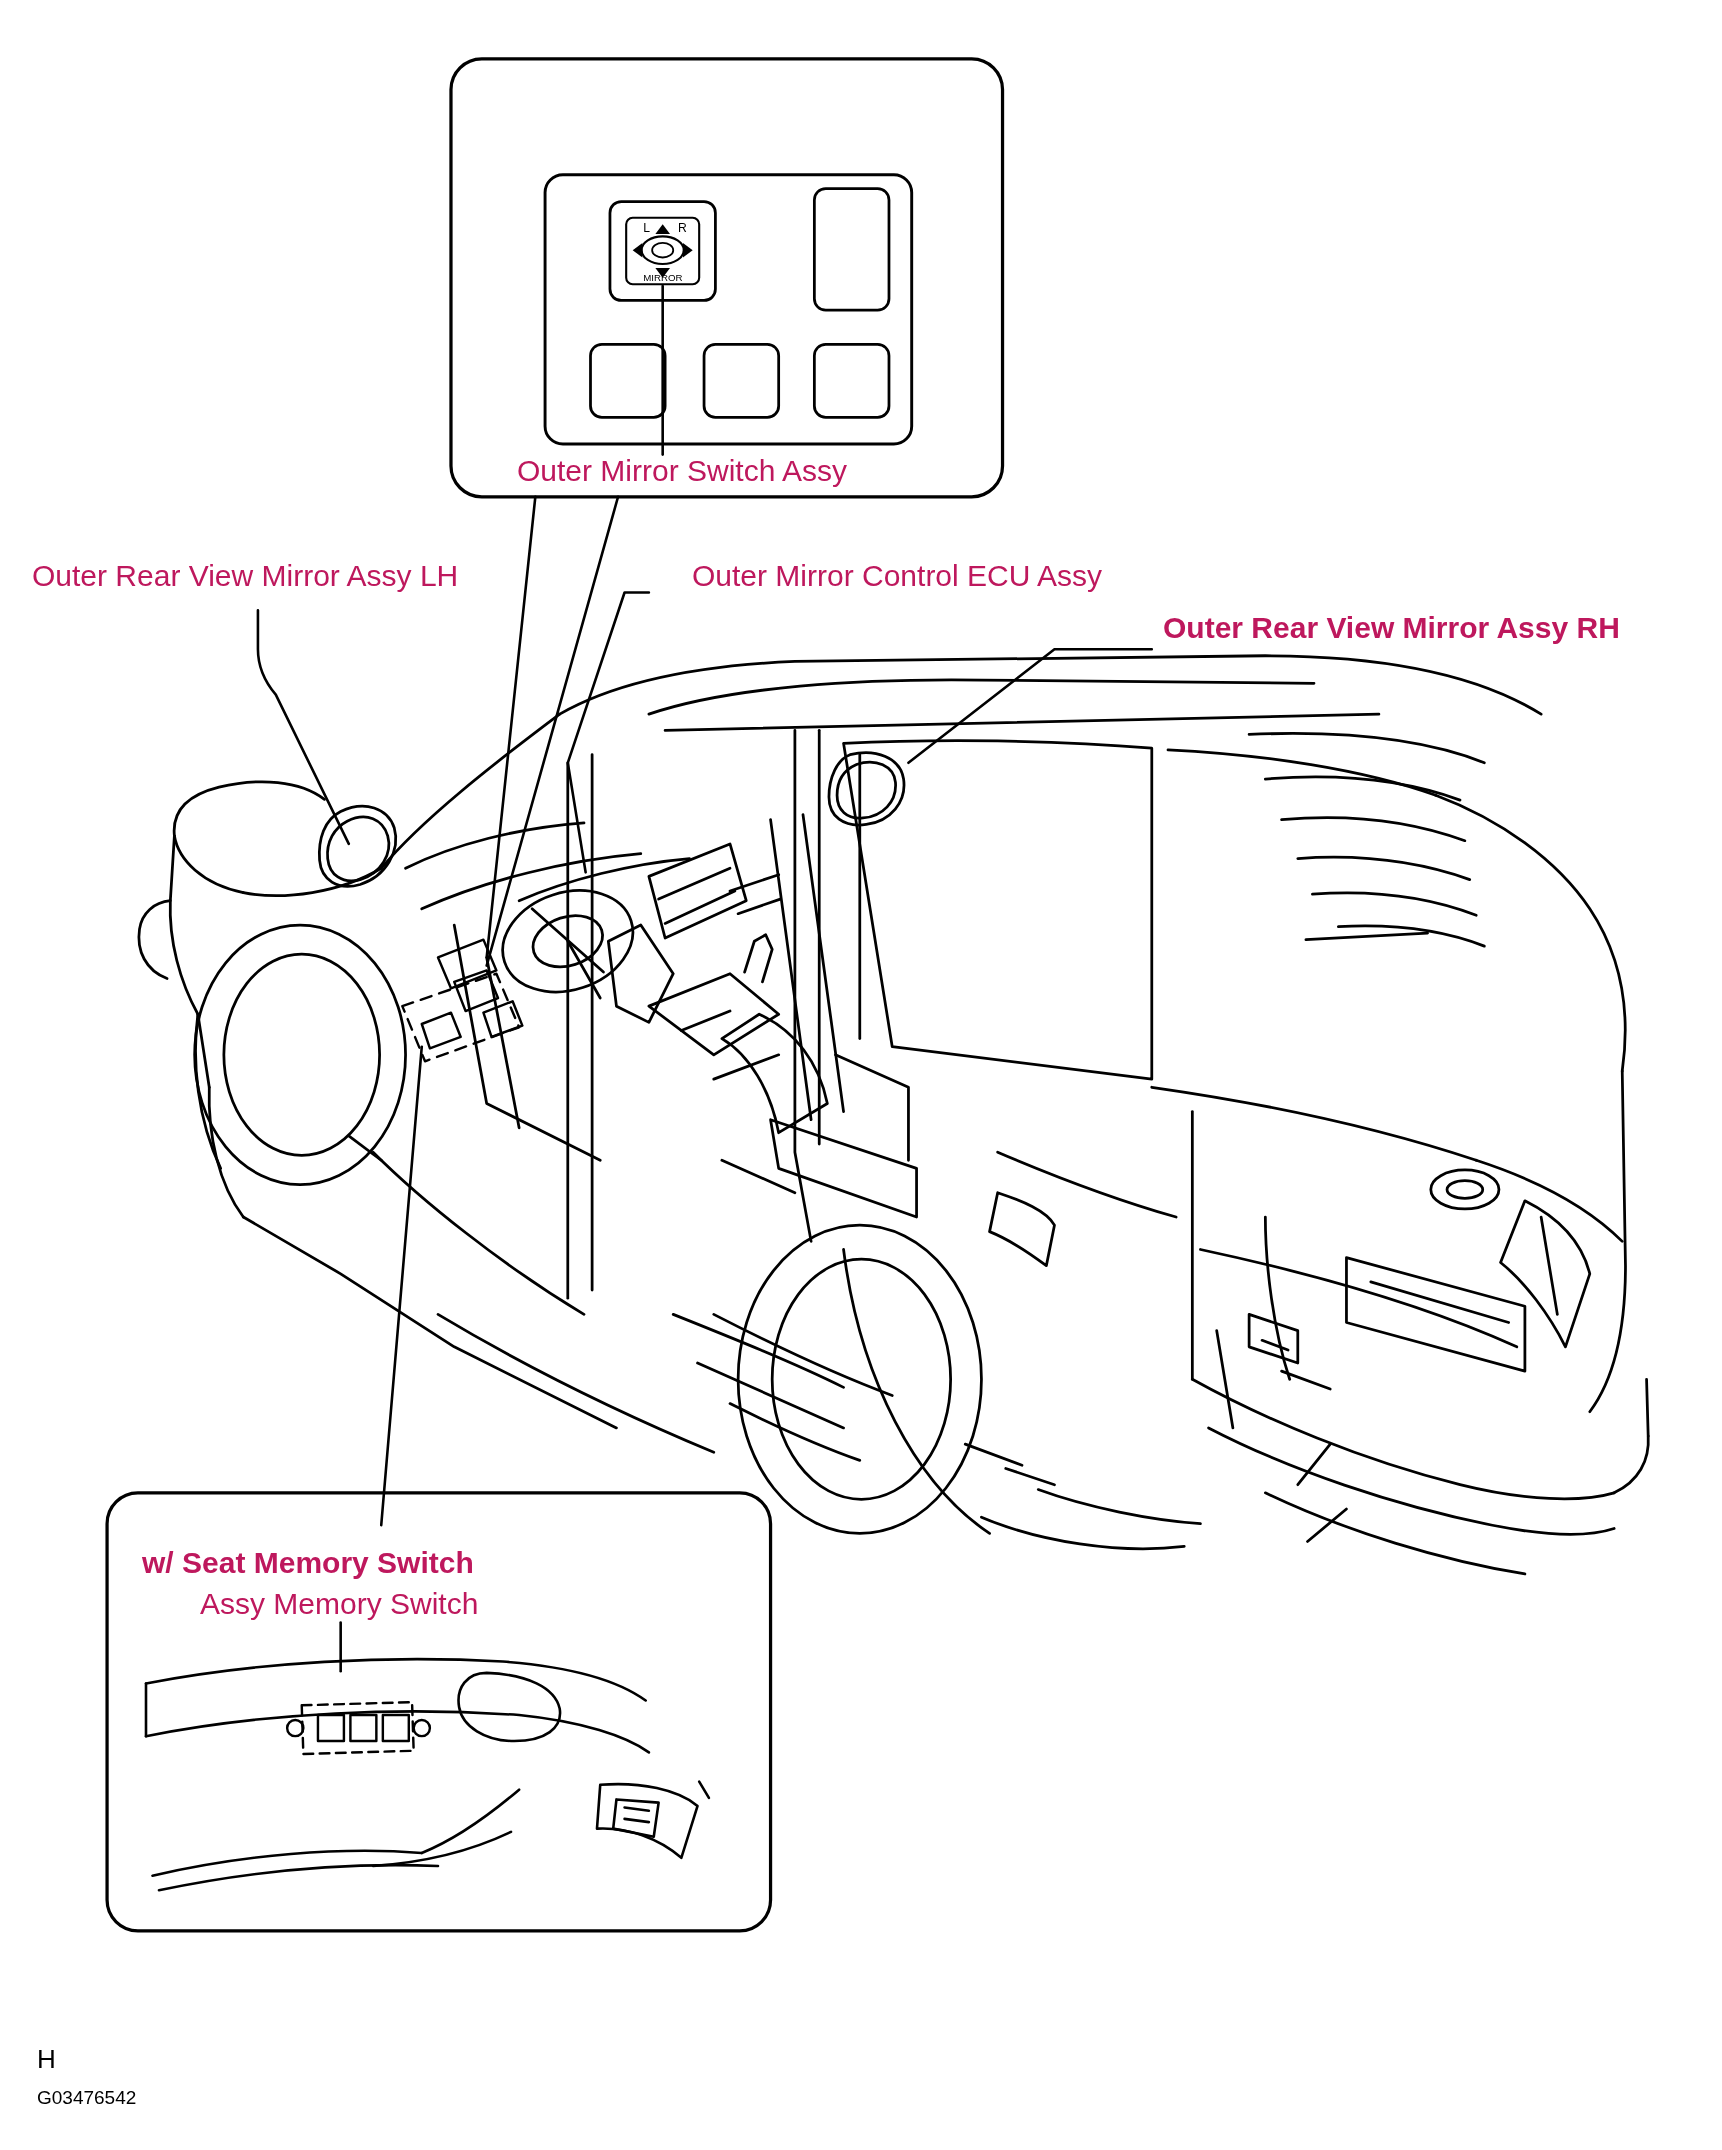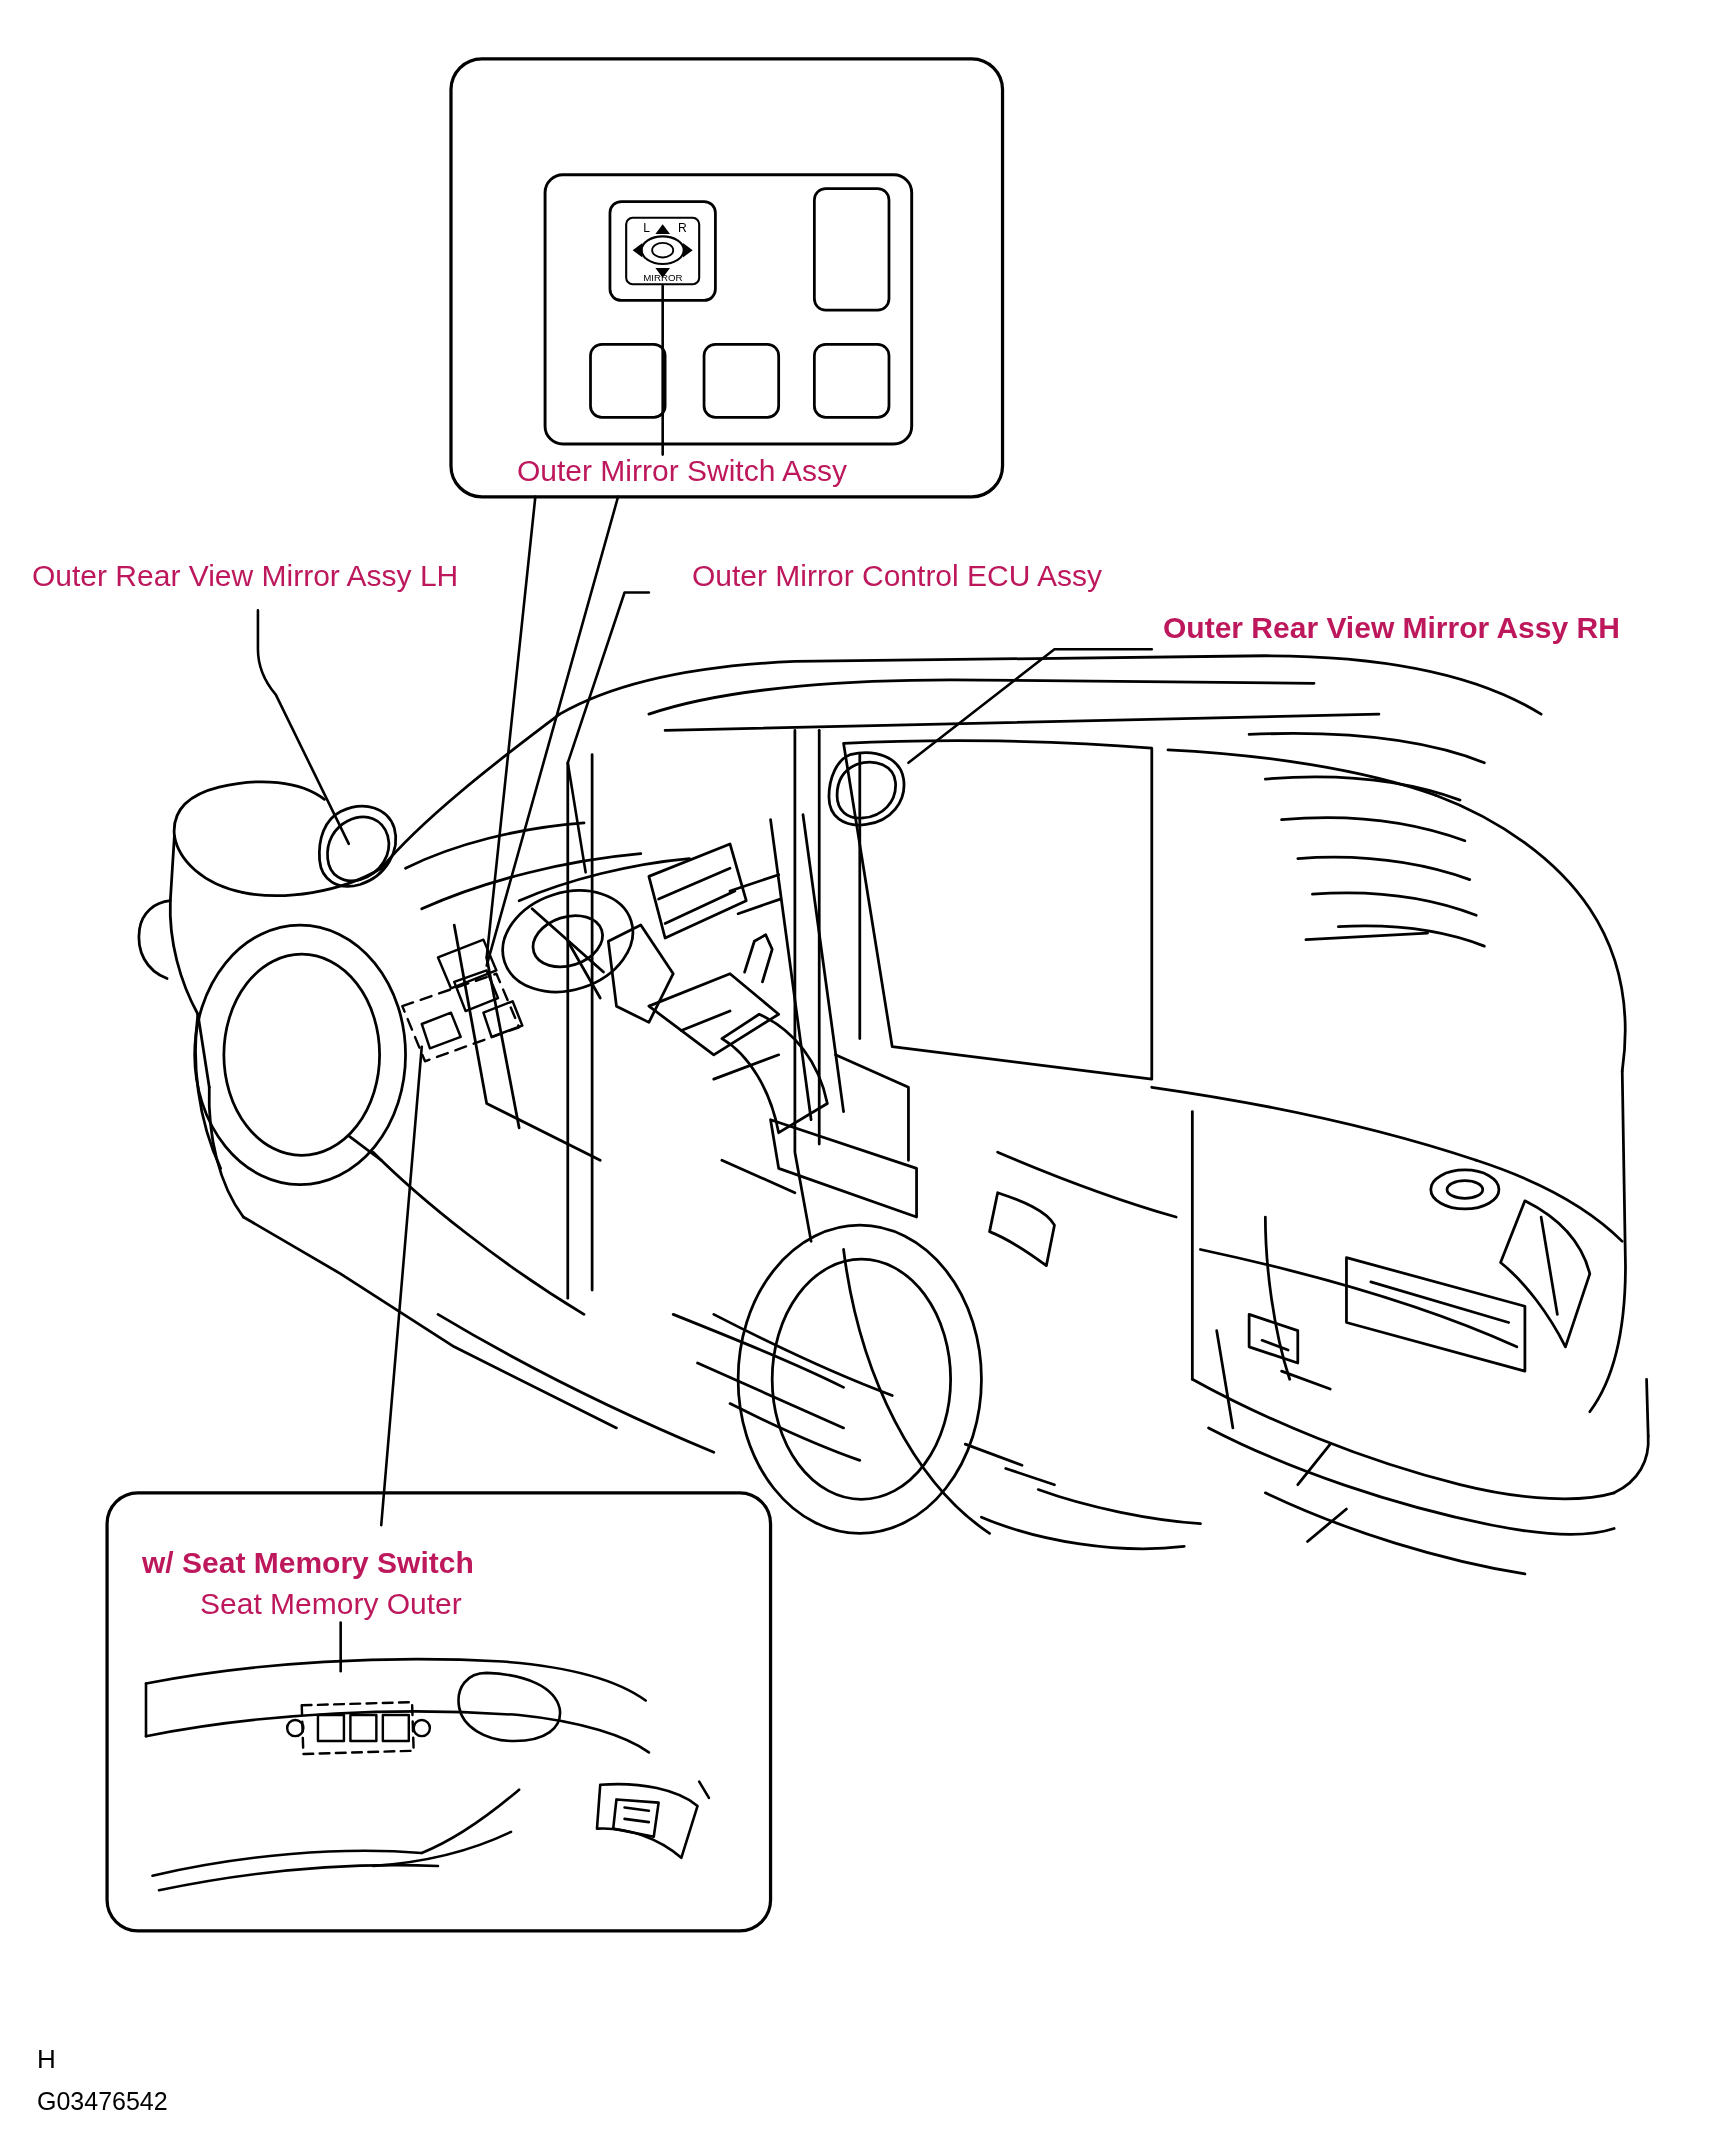--- a/index.html
+++ b/index.html
@@ -37,21 +37,21 @@
     color: #be185d;
     white-space: nowrap;
   }
   .label-bold {
     font-weight: bold;
     margin-top: 28px;
   }
   .footer-code {
     position: absolute;
     font-family: "Liberation Sans", sans-serif;
-    font-size: 25px;
+    font-size: 19px;
     color: #000000;
     white-space: nowrap;
   }
   .footer-letter {
     position: absolute;
     font-family: "Liberation Sans", sans-serif;
     font-size: 26px;
     color: #000000;
     white-space: nowrap;
   }
@@ -296,20 +296,20 @@
   <div class="label" style="left:517px; top:453px;">Outer Mirror Switch Assy</div>
 
   <div class="label" style="left:32px; top:558px;">Outer Rear View Mirror Assy LH</div>
 
   <div class="label" style="left:676px; top:558px;margin-left:16px;">Outer Mirror Control ECU Assy</div>
 
   <div class="label" style="left:1163px; top:610px;font-weight:bold;">Outer Rear View Mirror Assy RH</div>
 
   <div class="label label-bold" style="left:142px; top:1517px;">w/ Seat Memory Switch</div>
 
-  <div class="label" style="left:200px; top:1586px;">Seat Memory Outer</div>
+  <div class="label" style="left:200px; top:1586px;">Assy Memory Switch</div>
 
   <div class="footer-letter" style="left:37px; top:2044px;">H</div>
 
   <div class="footer-code" style="left:37px; top:2087px;">G03476542</div>
 
 </div>
 
 
 </body></html>

